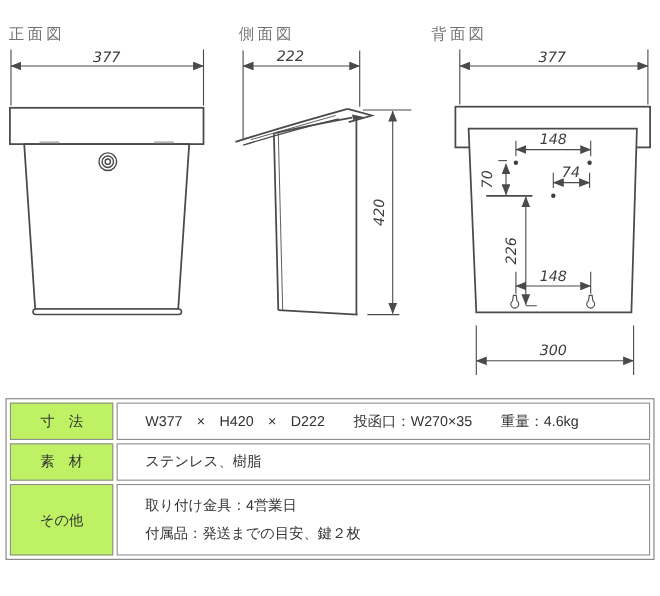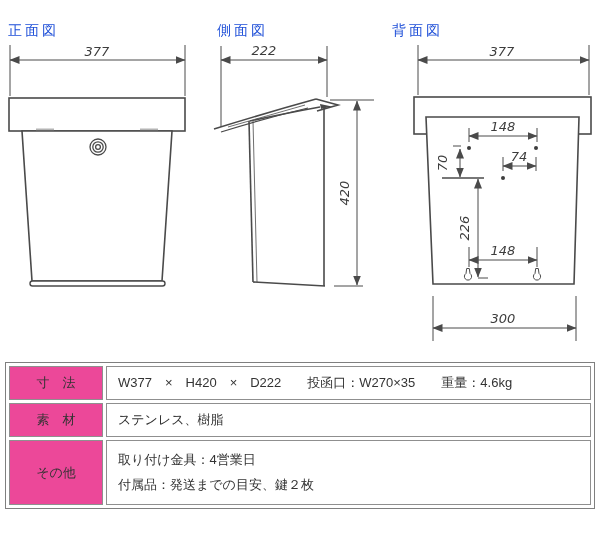--- a/index.html
+++ b/index.html
@@ -1,39 +1,39 @@
 <!DOCTYPE html>
 <html><head>
 <meta charset="utf-8">
 <style>
   html,body{margin:0;padding:0;background:#ffffff;}
   #stage{
     position:relative;width:600px;height:542px;background:#ffffff;overflow:hidden;
     font-family:"Liberation Sans","DejaVu Sans",sans-serif;
   }
   .view-title{
-    position:absolute;font-size:14px;color:#1d4ed8;letter-spacing:3px;white-space:nowrap;
+    position:absolute;font-size:14px;color:#737373;letter-spacing:3px;white-space:nowrap;
   }
   #drawing{position:absolute;left:0;top:0;}
   .dimtext{
     font-family:"DejaVu Sans","Liberation Sans",sans-serif;
     font-style:italic;font-size:13px;fill:#3d3d3d;
   }
   #spec{position:absolute;left:5px;top:362px;width:590px;}
   table.spec{
     width:100%;border-collapse:separate;border-spacing:3px;
     border:1px solid #7f7f7f;background:#ffffff;
   }
   table.spec td{
     border:1px solid #8f8f8f;font-size:13px;color:#333;vertical-align:middle;
   }
   td.lbl{
-    width:84px;background:#ec4899;text-align:center;padding:7px 4px;white-space:nowrap;
+    width:84px;background:#bef264;text-align:center;padding:7px 4px;white-space:nowrap;
   }
-  td.val{padding:7px 11px;background:#ffffff;}
+  td.val{padding:7px 25px;background:#ffffff;}
   td.val .line{line-height:1.9;}
 </style>
 </head>
 <body>
 
 <div id="stage">
 
   <div class="view-title" style="left:8px;top:22px">正面図</div>
   <div class="view-title" style="left:217px;top:22px">側面図</div>
   <div class="view-title" style="left:392px;top:22px">背面図</div>

